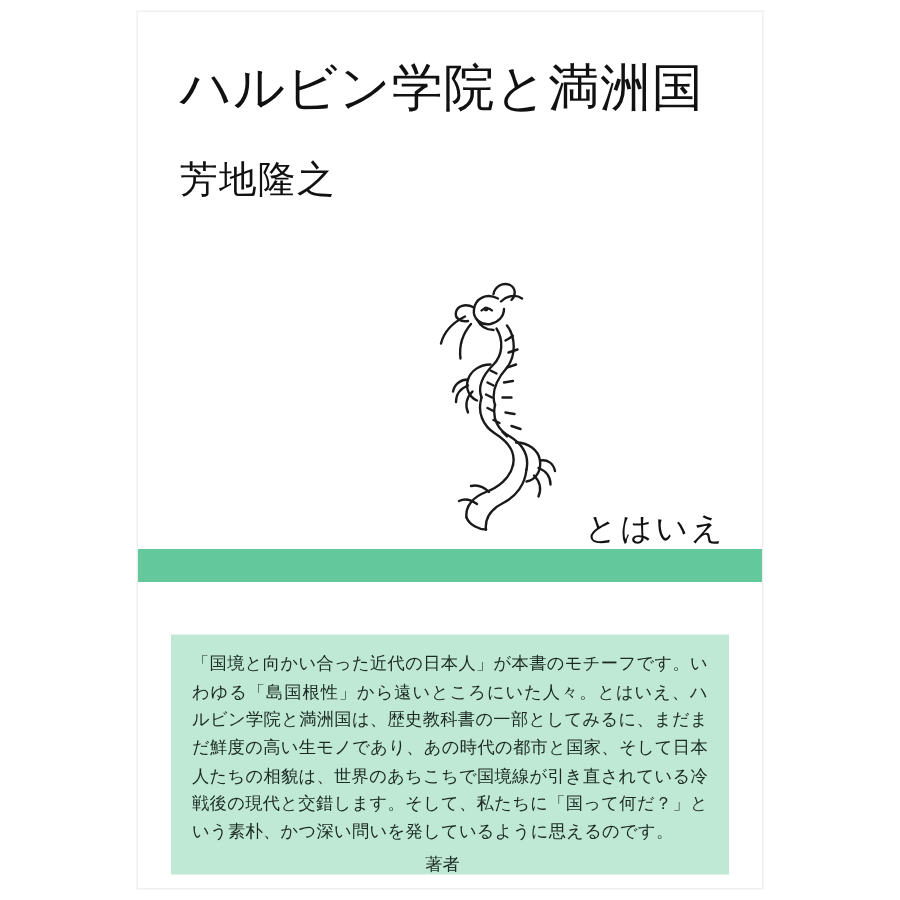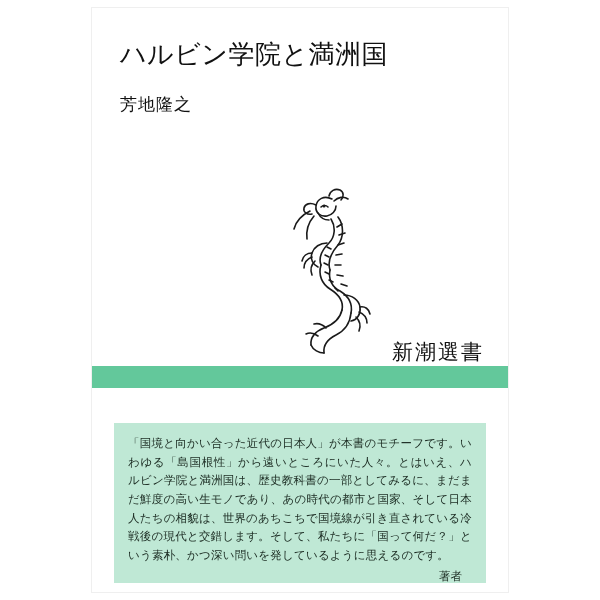--- a/index.html
+++ b/index.html
@@ -30,30 +30,30 @@
     box-shadow: 0 0 0 1px #efefef;
   }
   .title-block {
     position: absolute;
     left: 28px;
     top: 30px;
     width: 370px;
   }
   .book-title {
     font-family: "DejaVu Serif", serif;
-    font-size: 26px;
+    font-size: 34px;
     line-height: 1.25;
     color: #111111;
     letter-spacing: 0.5px;
     font-weight: 400;
     white-space: nowrap;
   }
   .book-author {
     font-family: "DejaVu Serif", serif;
-    font-size: 17px;
+    font-size: 25px;
     color: #111111;
     margin-top: 22px;
     letter-spacing: 1px;
   }
   
   .dragon-area {
     position: absolute;
     left: 0;
     top: 175px;
     width: 416px;
@@ -101,21 +101,21 @@
     color: #1b2b22;
     text-align: justify;
     letter-spacing: 0.2px;
     margin: 0;
     white-space: pre-wrap;
   }
   .blurb-sign {
     font-family: "DejaVu Sans", sans-serif;
     font-size: 11.5px;
     color: #1b2b22;
-    text-align: right;
+    text-align: center;
     margin-top: 4px;
     padding-right: 10px;
   }
   .side-white-left {
     position: absolute;
     left: 0;
     top: 0;
     width: 92px;
     height: 600px;
     background: #ffffff;
@@ -182,21 +182,21 @@
           <path d="M63 44 L68 41 M65 52 L71 50 M64 62 L70 60 M62 72 L68 71 M61 82 L67 82 M63 92 L69 93 M67 101 L73 103"></path>
 
           <path d="M53 64 L57 66 M51 72 L55 74 M50 80 L54 82 M51 89 L55 91 M55 97 L59 99 M61 105 L64 108"></path>
 
           <path d="M52 145 C48 141 44 140 40 141"></path>
           <path d="M44 153 C40 150 36 149 32 151"></path>
         </g>
       </svg>
     </div>
 
-    <div class="series-label">新潮選書</div>
+    <div class="series-label">とはいえ</div>
 
     <div class="green-band"></div>
 
     <div class="blurb">
       <p class="blurb-text">「国境と向かい合った近代の日本人」が本書のモチーフです。いわゆる「島国根性」から遠いところにいた人々。とはいえ、ハルビン学院と満洲国は、歴史教科書の一部としてみるに、まだまだ鮮度の高い生モノであり、あの時代の都市と国家、そして日本人たちの相貌は、世界のあちこちで国境線が引き直されている冷戦後の現代と交錯します。そして、私たちに「国って何だ？」という素朴、かつ深い問いを発しているように思えるのです。</p>
       <div class="blurb-sign">著者</div>
     </div>
 
   </div>
 </div>

